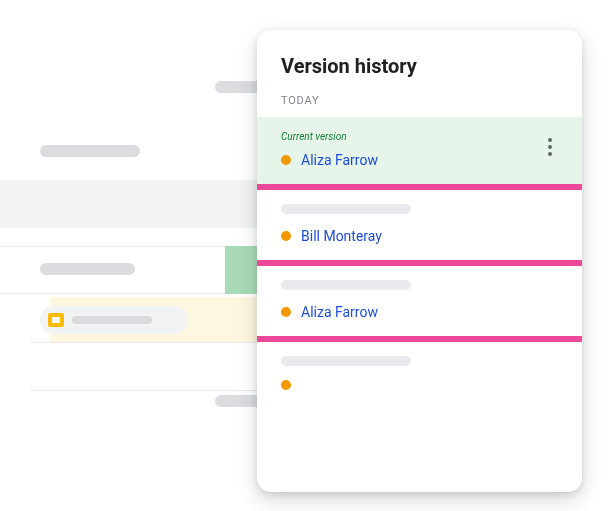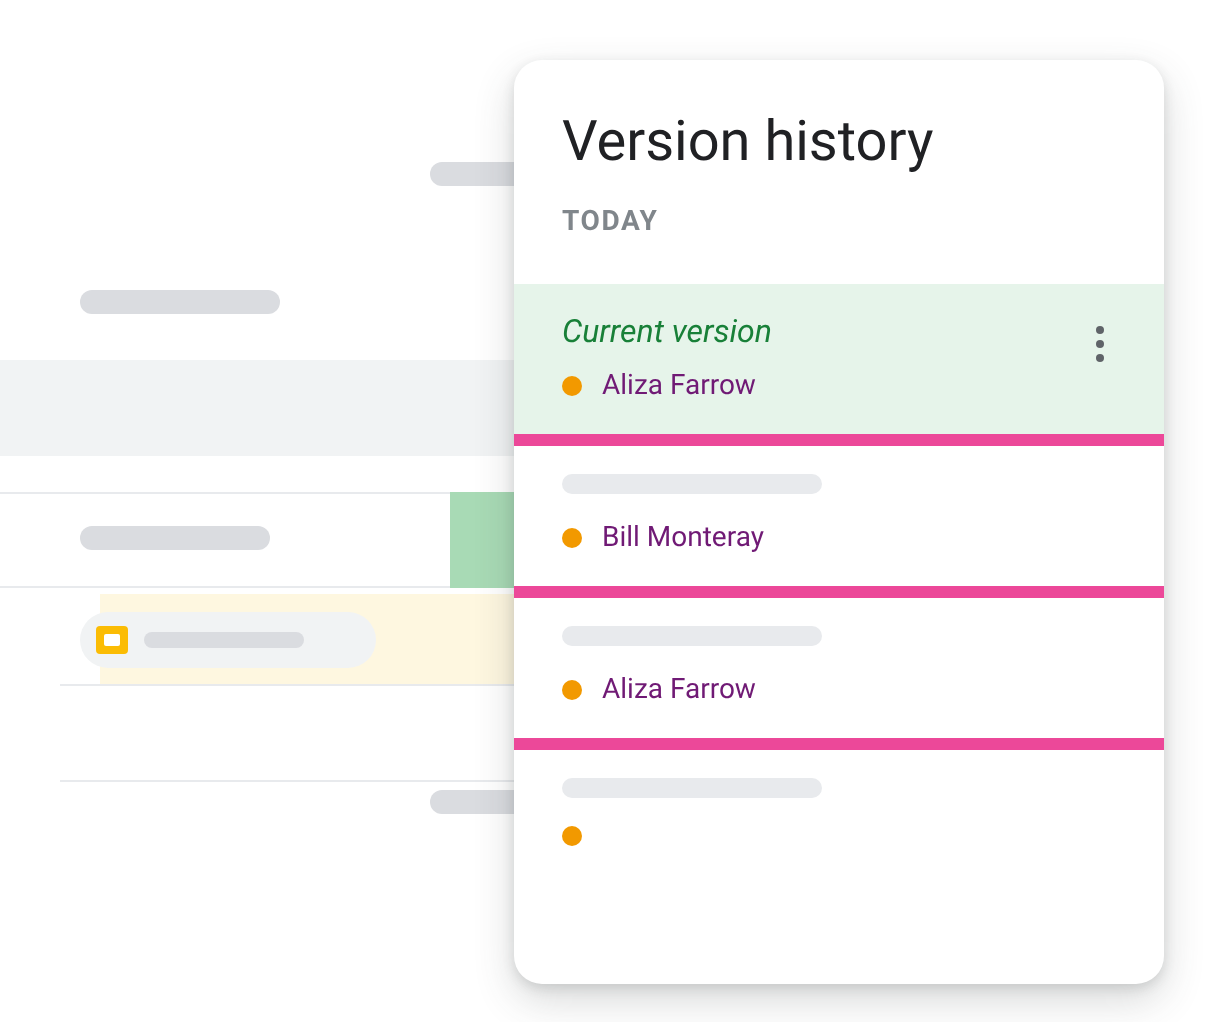--- a/index.html
+++ b/index.html
@@ -166,32 +166,32 @@
       top: 30px;
       width: 325px;
       height: 462px;
       background: #ffffff;
       border-radius: 14px;
       box-shadow: 0 2px 6px rgba(60,64,67,0.15), 0 8px 20px rgba(60,64,67,0.2);
       overflow: hidden;
     }
     
     .panel-title {
-      font-size: 28px;
-      font-weight: 400;
+      font-size: 20px;
+      font-weight: 700;
       color: #202124;
       padding: 24px 24px 16px 24px;
     }
     
     .section-header {
-      font-size: 14px;
-      font-weight: 700;
+      font-size: 11px;
+      font-weight: 400;
       letter-spacing: 0.8px;
       color: #80868b;
-      padding: 0 24px 23px 24px;
+      padding: 0 24px 10px 24px;
     }
     
     .version-item {
       padding: 14px 24px 16px 24px;
       position: relative;
     }
     
     .version-item.current {
       background: #e6f4ea;
     }
@@ -201,21 +201,21 @@
     }
     
     .version-timestamp {
       font-size: 15px;
       font-weight: 600;
       color: #188038;
       margin-bottom: 4px;
     }
     
     .version-subtitle {
-      font-size: 16px;
+      font-size: 10px;
       font-style: italic;
       color: #188038;
       margin-bottom: 10px;
     }
     
     .version-placeholder {
       width: 130px;
       height: 10px;
       background: #e8eaed;
       border-radius: 5px;
@@ -231,21 +231,21 @@
     .editor-dot {
       width: 10px;
       height: 10px;
       border-radius: 50%;
       background: #f29900;
       flex-shrink: 0;
     }
     
     .editor-name {
       font-size: 14px;
-      color: #701a75;
+      color: #1d4ed8;
     }
     
     .kebab-menu {
       position: absolute;
       right: 20px;
       top: 18px;
       width: 24px;
       height: 24px;
       display: flex;
       flex-direction: column;

